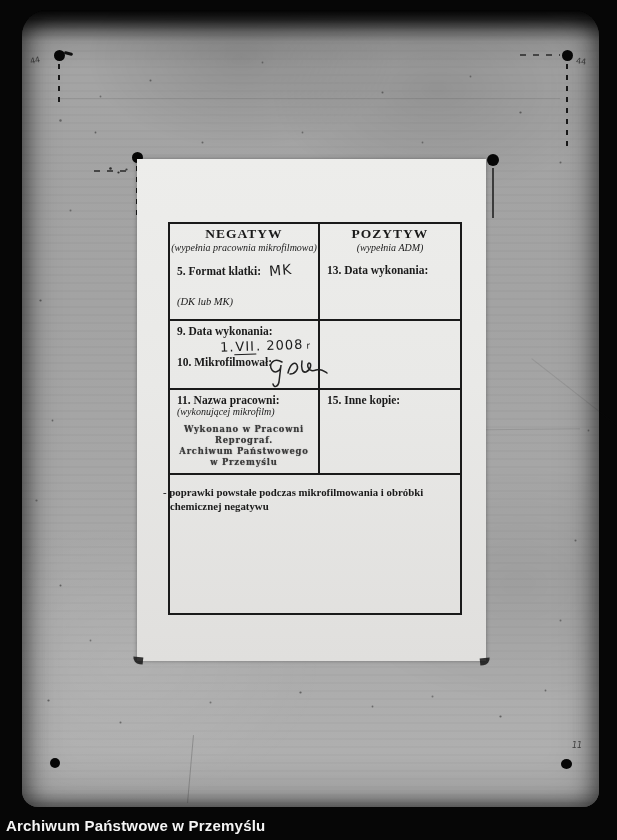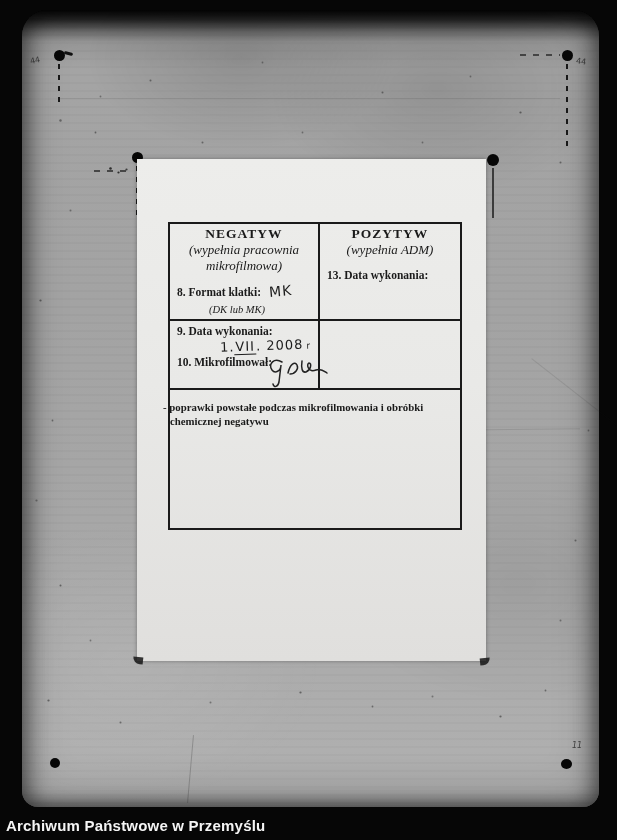--- a/index.html
+++ b/index.html
@@ -76,24 +76,24 @@
   .corner.br{right:-4px;bottom:-4px;border-radius:0 0 7px 0;transform:rotate(-6deg);}
   
   .ftable{position:absolute;left:31px;top:63px;width:294px;border:2px solid var(--ink,#1a1a1a);box-sizing:border-box;}
   .frow{display:flex;border-bottom:2px solid var(--ink,#1a1a1a);position:relative;}
   .frow:last-child{border-bottom:none;}
   .cell-l{width:150px;border-right:2px solid var(--ink,#1a1a1a);position:relative;box-sizing:border-box;}
   .cell-r{flex:1;position:relative;}
   .r1{height:95px;} .r2{height:67px;gap:31px;} .r3{height:83px;} .r4{height:127px;}
   .tt{color:var(--ink,#1a1a1a);}
   .hdr{font-weight:bold;font-size:13.5px;text-align:center;letter-spacing:1px;margin-top:2px;}
-  .hdr-sub{font-style:italic;font-size:13px;text-align:center;margin-top:0px;}
+  .hdr-sub{font-style:italic;font-size:10px;text-align:center;margin-top:0px;}
   .lbl{font-weight:bold;font-size:11.5px;padding-left:7px;}
   .mt{margin-top:8px;} .mt2{margin-top:4px;}
-  .hint{position:absolute;left:7px;bottom:4px;font-style:italic;font-size:10.5px;margin-left:32px;}
+  .hint{position:absolute;left:7px;bottom:12px;font-style:italic;font-size:10.5px;}
   .hand{font-family:"DejaVu Sans",sans-serif;color:#1c1c1c;}
   .hand-mk{display:inline-block;font-size:14px;margin-left:8px;transform:rotate(-5deg);letter-spacing:1px;}
   .hand-date{margin:1px 0 0 50px;font-size:13px;transform:rotate(-2deg);letter-spacing:1px;}
   .hand-date .roman{border-bottom:1.4px solid #1c1c1c;padding:0 1px;}
   .hand-date .rr{font-size:9px;margin-left:3px;}
   .hand-kodak{display:inline-block;font-size:11.5px;margin-left:8px;letter-spacing:3px;transform:rotate(-1deg);}
   .sig{position:absolute;left:96px;top:34px;}
   .stamp{margin-top:7px;text-align:center;font-family:"DejaVu Serif",serif;font-weight:bold;
     font-size:8.4px;line-height:11px;color:var(--stamp_ink,#3a3a3a);letter-spacing:.8px;
     text-shadow:0 0 1px rgba(58,58,58,.65);}
@@ -141,21 +141,21 @@
   <div class="corner bl"></div>
   <div class="corner br"></div>
 
   <div class="ftable">
 
     <div class="frow r1">
       <div class="cell-l">
         <div class="tt hdr">NEGATYW</div>
         <div class="tt hdr-sub">(wypełnia pracownia mikrofilmowa)</div>
         <div class="mt">
-          <span class="tt lbl">8. Format klatki:</span><span class="hand hand-mk">MK</span>
+          <span class="tt lbl">5. Format klatki:</span><span class="hand hand-mk">MK</span>
         </div>
         <div class="tt hint">(DK lub MK)</div>
       </div>
       <div class="cell-r">
         <div class="tt hdr">POZYTYW</div>
         <div class="tt hdr-sub">(wypełnia ADM)</div>
         <div class="tt lbl" style="margin-top:11px;">13. Data wykonania:</div>
       </div>
     </div>
 
@@ -163,20 +163,34 @@
       <div class="cell-l">
         <div class="tt lbl mt2">9. Data wykonania:</div>
         <div class="hand hand-date"><span>1.</span><span class="roman">VII</span><span>. 2008</span><span class="rr">r</span></div>
         <div class="tt lbl" style="margin-top:3px;">10. Mikrofilmował:</div>
         <svg class="sig" width="64" height="34" viewBox="0 0 64 34">
           <path d="M16 7 C8 2 2 9 6 15 C9 19 15 16 15 10 L13 27 C12 32 8 33 7 29 M22 18 C24 9 29 6 31 10 C33 14 29 19 24 19 M36 6 C35 13 36 18 40 17 C45 15 46 8 43 8 C40 9 42 18 50 15 C55 13 58 16 61 18" fill="none" stroke="#222" stroke-width="1.5" stroke-linecap="round"></path>
         </svg>
       </div>
     </div>
 
+    <div class="frow r3">
+      <div class="cell-l">
+        <div class="tt lbl mt2">11. Nazwa pracowni:</div>
+        <div class="tt" style="font-style:italic;font-size:10px;padding-left:7px;">(wykonującej mikrofilm)</div>
+        <div class="stamp">
+          <div>Wykonano w Pracowni Reprograf.</div>
+          <div>Archiwum Państwowego</div>
+          <div>w Przemyślu</div>
+        </div>
+      </div>
+      <div class="cell-r">
+        <div class="tt lbl mt2">15. Inne kopie:</div>
+      </div>
+    </div>
 
     <div class="frow r4" style="display:block;">
       <div class="tt uw-item2">- poprawki powstałe podczas mikrofilmowania i obróbki chemicznej negatywu</div>
     </div>
 
   </div>
 </div>
 
 <div class="footer-bar">
   <div class="footer-label">Archiwum Państwowe w Przemyślu</div>

